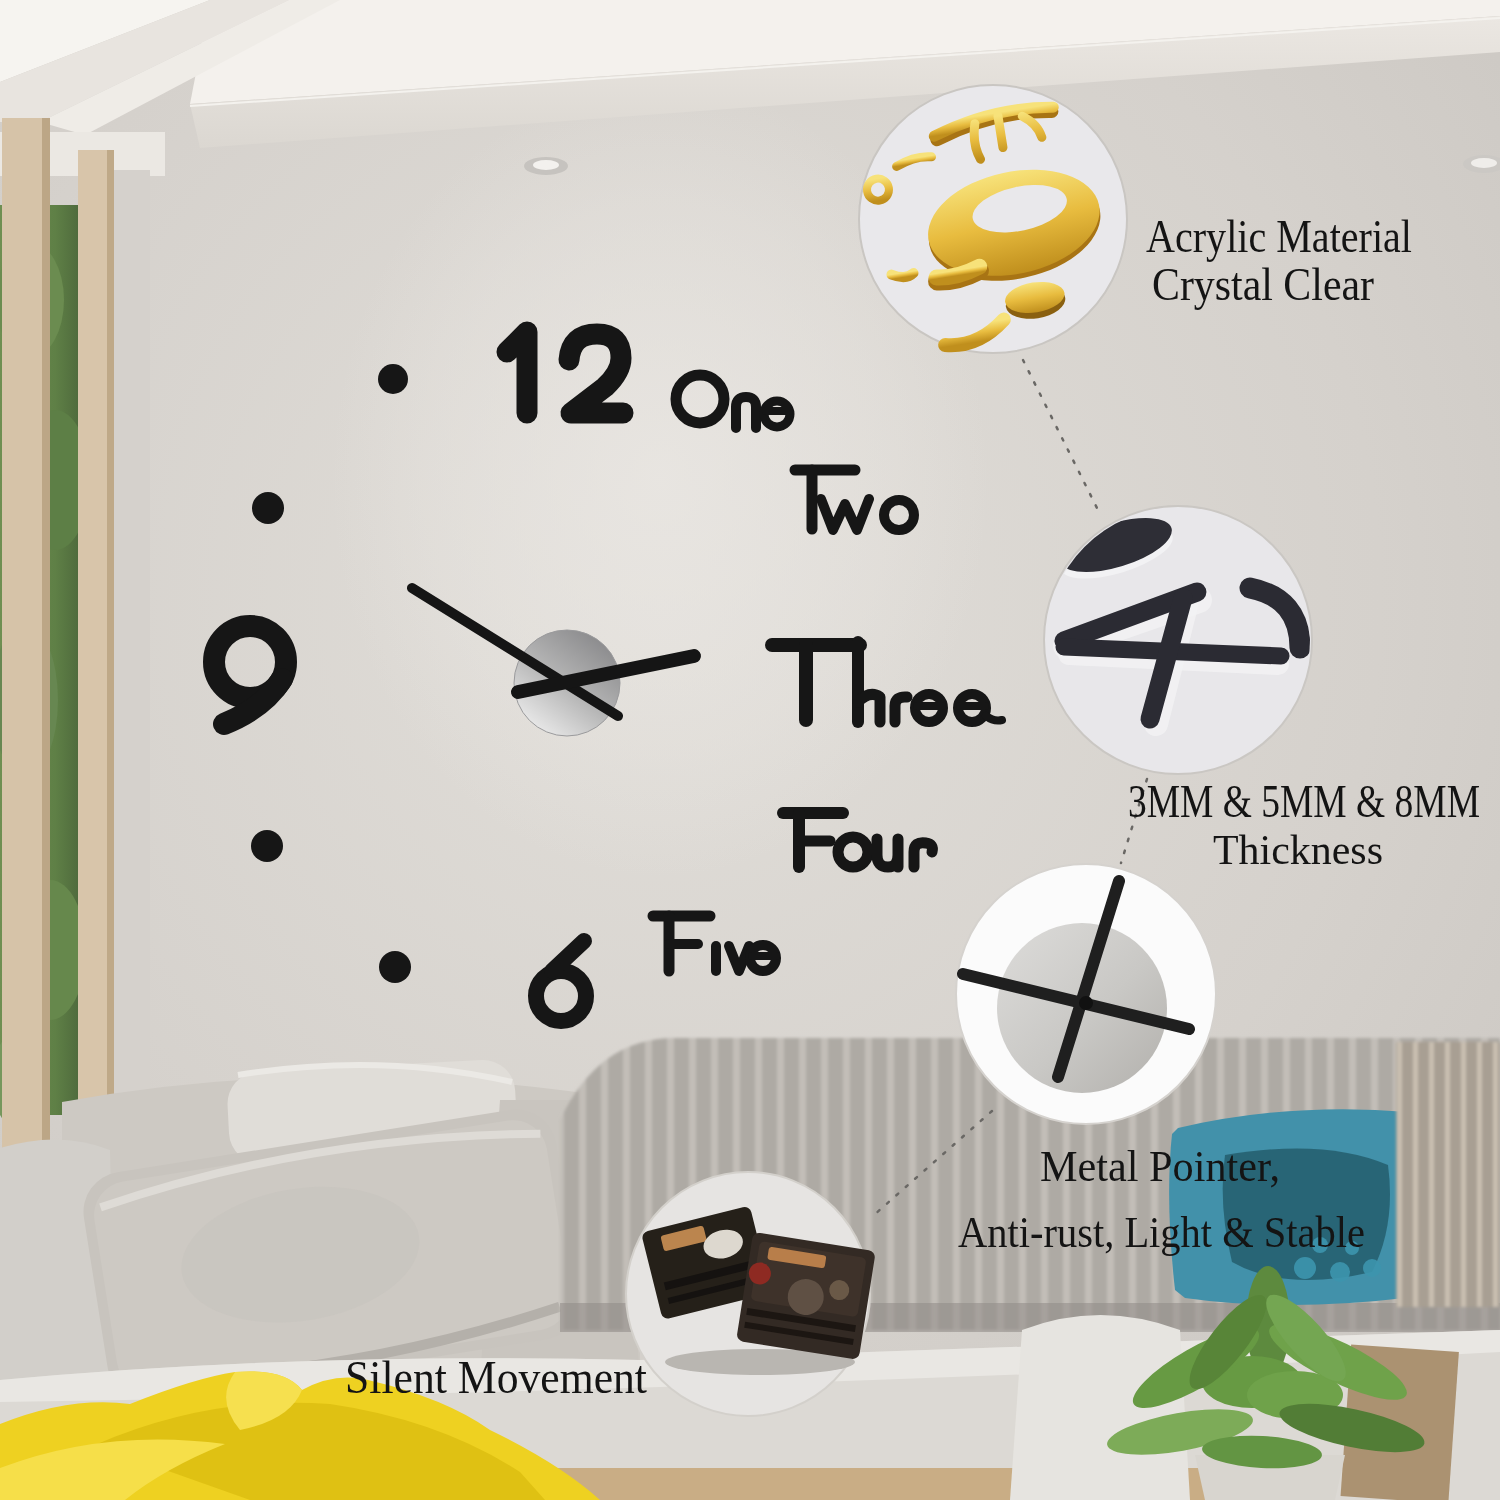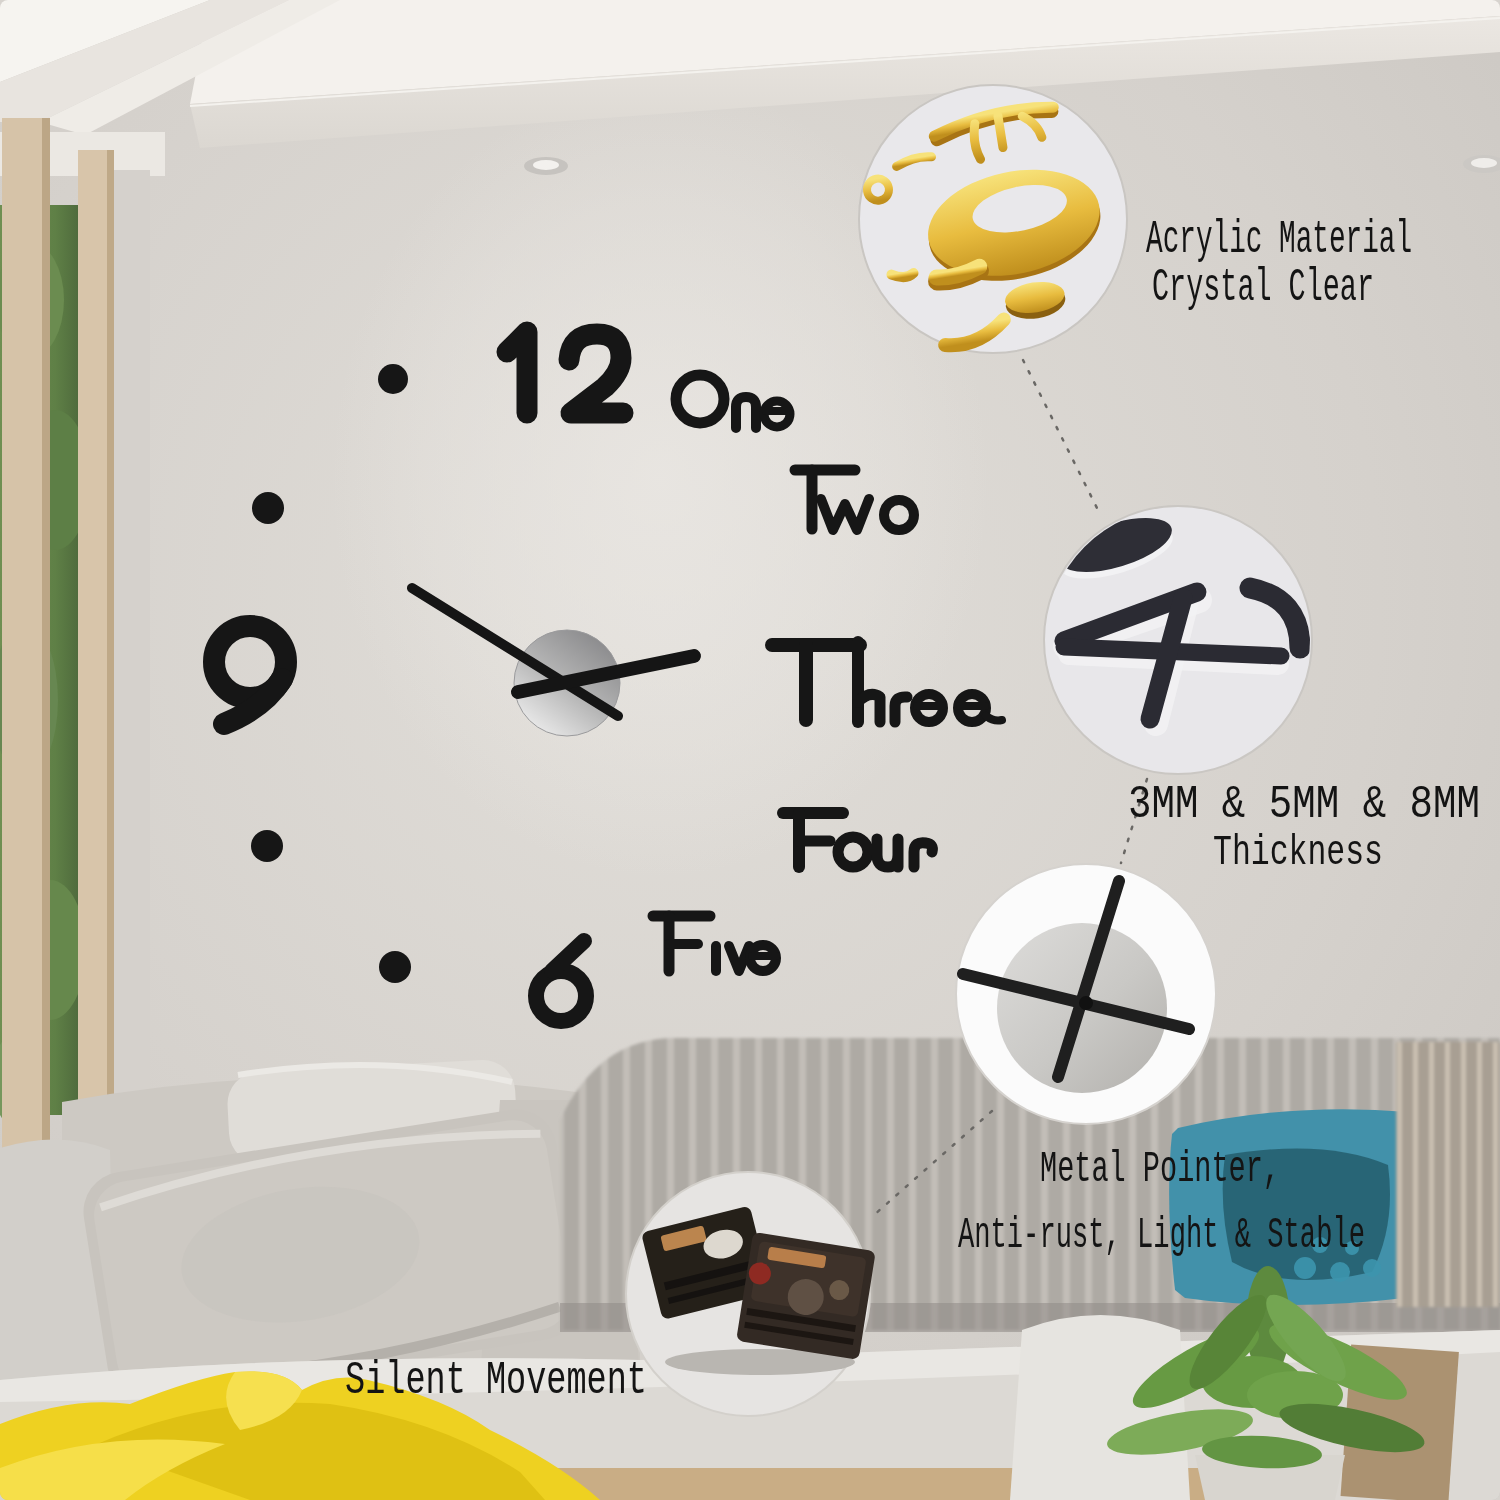--- a/index.html
+++ b/index.html
@@ -1,16 +1,16 @@
 <!DOCTYPE html>
 <html><head>
 <meta charset="utf-8">
 <style>
 html,body{margin:0;padding:0;background:#d7d3ce;}
-#stage{position:relative;width:1500px;height:1500px;overflow:hidden;font-family:Liberation Mono, monospace;border-radius:8px;}
+#stage{position:relative;width:1500px;height:1500px;overflow:hidden;font-family:Liberation Serif, serif;}
 svg{position:absolute;left:0;top:0;}
 </style>
 </head>
 <body>
 <div id="stage">
 <svg width="1500" height="1500" viewBox="0 0 1500 1500">
 <defs>
 <radialGradient id="wallGlow" cx="0.44" cy="0.40" r="0.80">
  <stop offset="0" stop-color="#e1ded9"></stop>
  <stop offset="0.6" stop-color="#d5d1cc"></stop>

